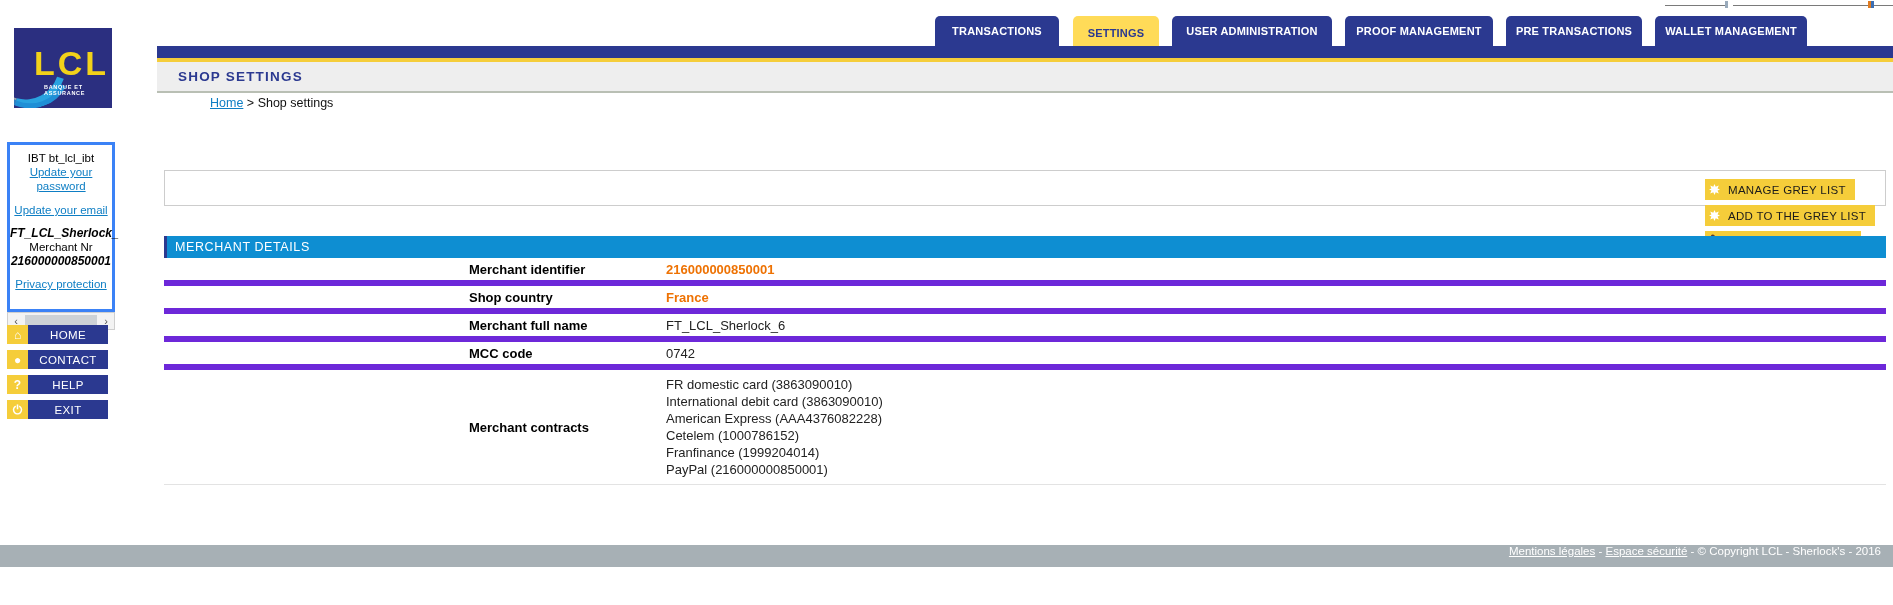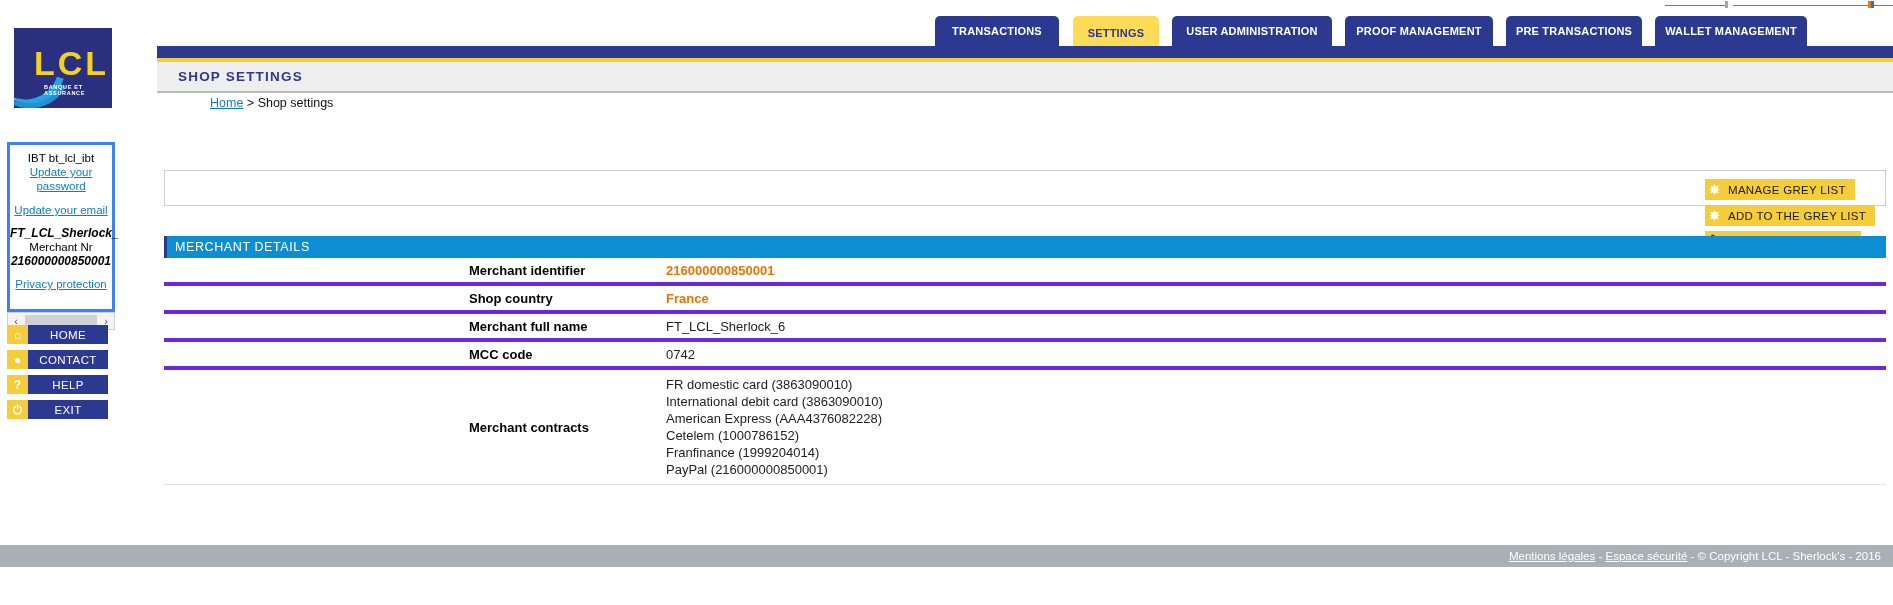--- a/index.html
+++ b/index.html
@@ -128,36 +128,36 @@
 
   
   .md-header {
     position:absolute; left:164px; top:236px; width:1722px; height:22px;
     background:#0e8ed2; display:flex; align-items:center;
   }
   .md-header .bar { width:3px; height:22px; background:#2b3990; }
   .md-header .t { margin-left:8px; color:#fff; font-size:12.5px; letter-spacing:0.6px; }
 
   .md-table { position:absolute; left:164px; top:258px; width:1722px; }
-  .md-row { display:flex; align-items:center; border-bottom:4px solid #6d28d9; min-height:28px; }
+  .md-row { display:flex; align-items:center; border-bottom:6px solid #6d28d9; min-height:28px; }
   .md-row:last-child { border-bottom:1px solid #e3e3e3; }
   .md-label {
     width:502px; padding-left:305px; font-size:13px; font-weight:bold; color:#000;
   }
   .md-value { flex:1; font-size:13px; color:#222; padding-left:0; }
   .md-value.accent { color:#ee7203; font-weight:bold; }
   .md-contracts { line-height:17px; padding:6px 0; }
 
   .md-row.contracts { align-items:center; min-height:104px; }
   .md-row.contracts .md-label { align-self:center; }
 
   
   .footer {
     position:absolute; left:0; top:545px; width:1893px; height:22px;
-    background:#a7b0b5; display:flex; align-items:center; justify-content:flex-end;
+    background:#a7b0b5; display:flex; justify-content:flex-end;
   }
   .footer .ft { color:#fff; font-size:11.5px; padding-right:12px; }
   .footer .ft a { color:#fff; text-decoration:underline; cursor:pointer; }
 </style>
 </head>
 <body>
 
 <div id="page">
 
   <div class="top-strip">

